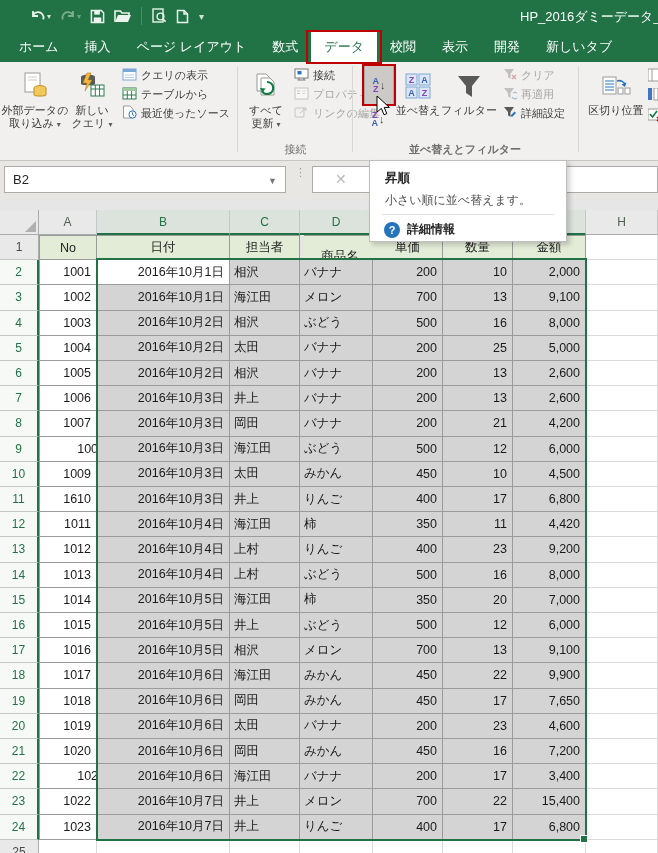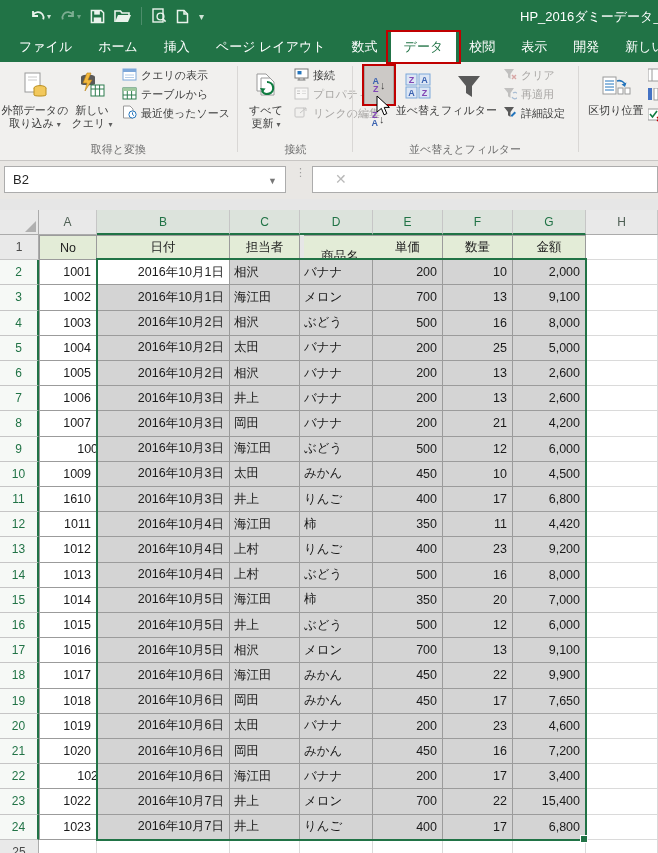--- a/index.html
+++ b/index.html
@@ -125,21 +125,20 @@
           </svg>
       </span>
       <span class="qbtn">
           <span class="drop" style="font-size:10px;">▾</span>
         </span>
     </div>
     <div id="win-title">HP_2016ダミーデータ_作成例</div>
   </div>
 
   <div id="tabrow">
-      <div class="tab">ファイル</div>
       <div class="tab">ホーム</div>
       <div class="tab">挿入</div>
       <div class="tab">ページ レイアウト</div>
       <div class="tab">数式</div>
       <div class="tab selected">データ<div class="redbox tab-redbox"></div></div>
       <div class="tab">校閲</div>
       <div class="tab">表示</div>
       <div class="tab">開発</div>
       <div class="tab">新しいタブ</div>
     </div>
@@ -194,21 +193,20 @@
       <span>テーブルから</span>
     </div>
     <div class="smallbtn" style="left:122px; top:42px;">
       <span><svg width="15" height="14" viewBox="0 0 15 14">
             <path d="M1.5 1 H8 L11 4 V13 H1.5 Z" fill="#fff" stroke="#9a9a9a"></path>
             <circle cx="10.5" cy="9.5" r="3.6" fill="#fff" stroke="#2374bc"></circle>
             <path d="M10.5 7.4 V9.5 L12 10.6" fill="none" stroke="#2374bc"></path>
           </svg></span>
       <span>最近使ったソース</span>
     </div>
-    <div class="glabel" style="left:0px; width:237px;">取得と変換</div>
     <div class="gsep" style="left:237px;"></div>
 
     <div class="bigbtn" style="left:243px; width:46px;">
       <span class="ic">
         <svg width="30" height="30" viewBox="0 0 30 30">
             <path d="M6 3 H15 L19 7 V20 H6 Z" fill="#fff" stroke="#9a9a9a"></path>
             <path d="M10 7 H19 L23 11 V24 H10 Z" fill="#fff" stroke="#9a9a9a"></path>
             <path d="M16 11 a6 6 0 1 1 -5 9" fill="none" stroke="#107c41" stroke-width="2.2"></path>
             <path d="M9 17 L11.4 21.6 L14.6 17.6 Z" fill="#107c41"></path>
           </svg>
@@ -292,21 +290,21 @@
           </svg></span>
       <span>再適用</span>
     </div>
     <div class="smallbtn" style="left:503px; top:42px;">
       <span><svg width="14" height="13" viewBox="0 0 14 13">
             <path d="M1 1 H11 L7.5 6 V11 L5 9.2 V6 Z" fill="#595959"></path>
             <path d="M9 11 L13 7 L11.6 5.6 L7.6 9.6 Z" fill="#2374bc"></path>
           </svg></span>
       <span>詳細設定</span>
     </div>
-    <div class="glabel" style="left:352px; width:226px;">並べ替えとフィルター</div>
+    <div class="glabel" style="left:352px; width:226px;font-weight:bold;">並べ替えとフィルター</div>
     <div class="gsep" style="left:578px;"></div>
 
     <div class="bigbtn" style="left:586px; width:60px;">
       <span class="ic">
         <svg width="30" height="28" viewBox="0 0 30 28">
             <rect x="2" y="4" width="13" height="17" fill="#fff" stroke="#9a9a9a"></rect>
             <line x1="4" y1="8" x2="13" y2="8" stroke="#2374bc"></line>
             <line x1="4" y1="11" x2="13" y2="11" stroke="#2374bc"></line>
             <line x1="4" y1="14" x2="13" y2="14" stroke="#2374bc"></line>
             <line x1="4" y1="17" x2="13" y2="17" stroke="#2374bc"></line>
@@ -586,14 +584,23 @@
       <div class="cell light" style="left: 230px; top: 640.8px; width: 70px; height: 25.2px;"></div>
       <div class="cell light" style="left: 300px; top: 640.8px; width: 73px; height: 25.2px;"></div>
       <div class="cell light" style="left: 373px; top: 640.8px; width: 70px; height: 25.2px;"></div>
       <div class="cell light" style="left: 443px; top: 640.8px; width: 70px; height: 25.2px;"></div>
       <div class="cell light" style="left: 513px; top: 640.8px; width: 73px; height: 25.2px;"></div>
       <div class="cell light" style="left: 586px; top: 640.8px; width: 72px; height: 25.2px;"></div>
     </div>
   <div id="sel-overlay"></div>
   <div id="fill-handle"></div>
 
+  <div id="tooltip">
+    <div class="tt-title">昇順</div>
+    <div class="tt-body">小さい順に並べ替えます。</div>
+    <div class="tt-hr"></div>
+    <div class="tt-link">
+      <span class="qmark">?</span>
+      <span>詳細情報</span>
+    </div>
+  </div>
 
 </div>
 
 </body></html>

